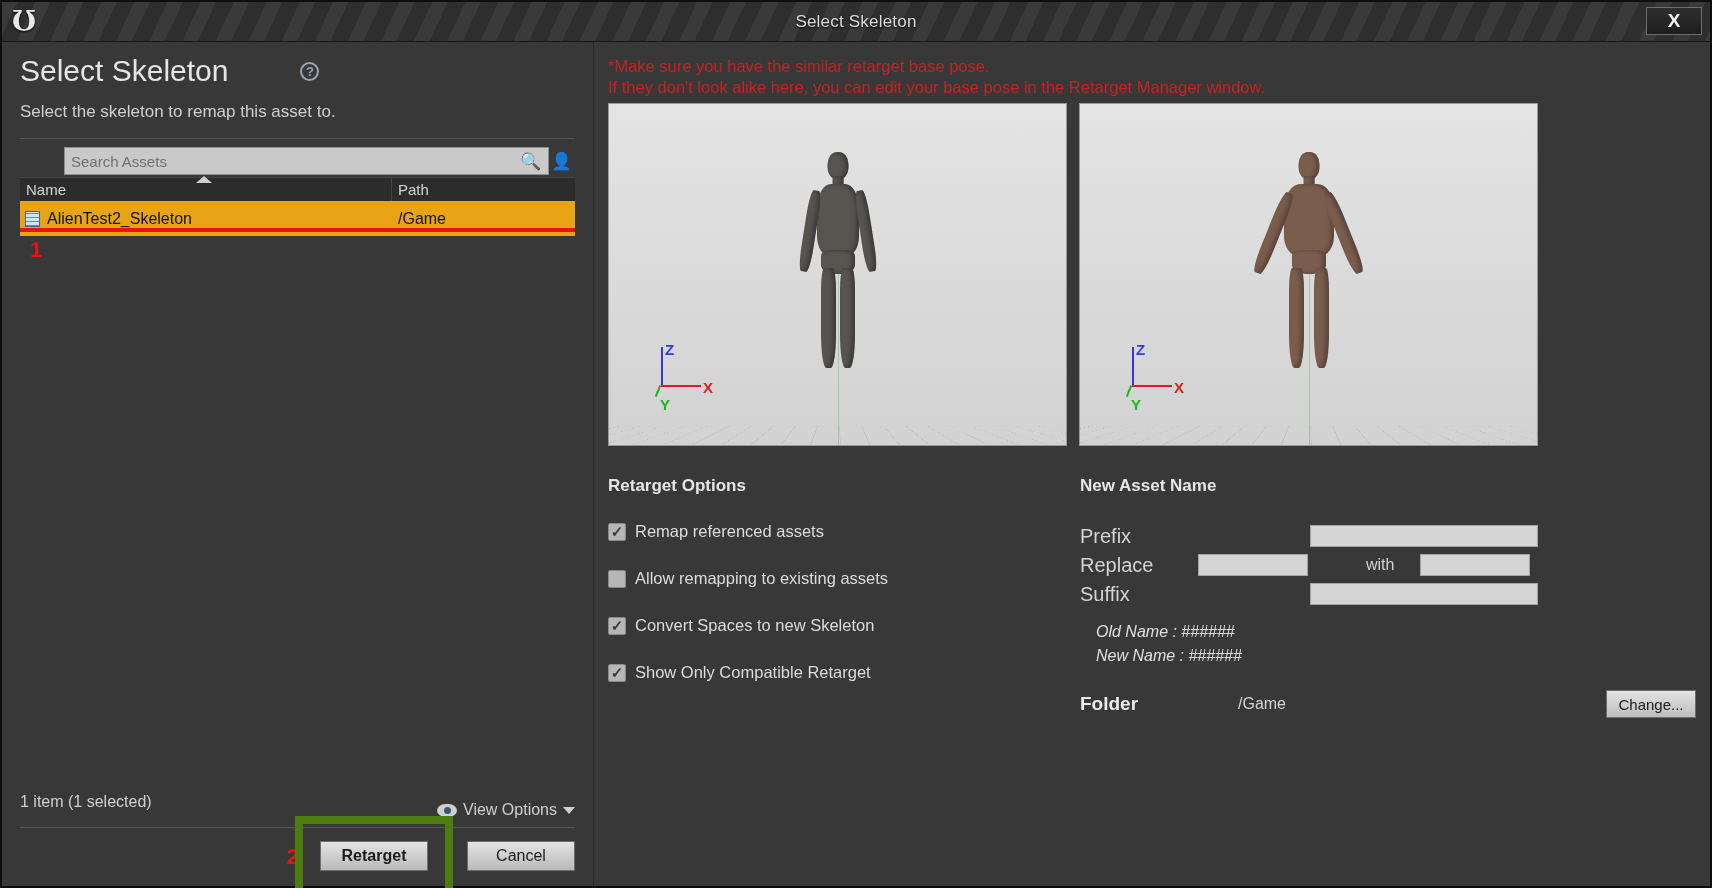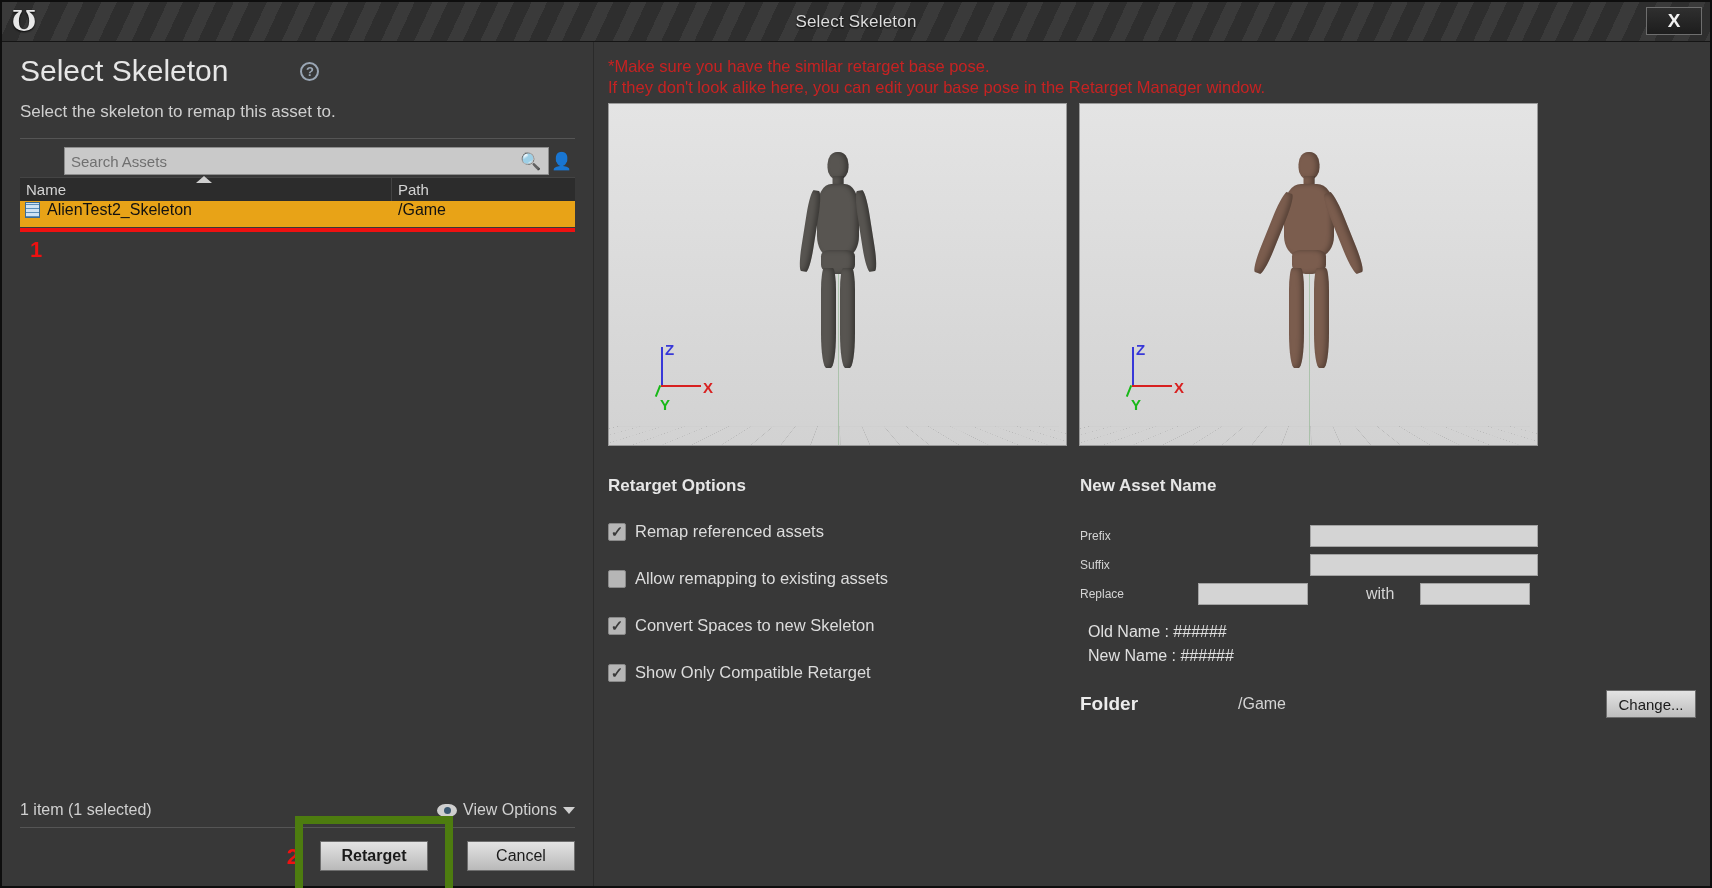--- a/index.html
+++ b/index.html
@@ -169,22 +169,22 @@
     border-bottom: 7px solid #cfcfcf;
   }
 
   .rows-wrap {
     flex: 1;
     background: #383838;
     position: relative;
     overflow: hidden;
   }
   .asset-row {
-    display: flex; align-items: flex-start;
-    height: 26px;
+    display: flex; align-items: center;
+    height: 35px;
     background: #e8a317;
     color: #111;
     font-size: 16px;
     cursor: pointer;
   }
   .asset-row .cell-name {
     width: 372px;
     display: flex; align-items: center;
     gap: 7px;
     padding-left: 5px;
@@ -208,21 +208,21 @@
   .marker-1 {
     position: absolute;
     left: 10px; top: 36px;
     color: #ee1111;
     font-size: 22px; font-weight: bold;
   }
 
   
   .left-footer {
     height: 34px;
-    display: flex; align-items: center;
+    display: flex; 
     justify-content: space-between;
     color: #d0d0d0;
     font-size: 16px;
   }
   .view-options {
     display: flex; align-items: center; gap: 6px;
     cursor: pointer;
   }
   .eye-icon {
     width: 20px; height: 13px;
@@ -431,40 +431,41 @@
   }
   .cb.off { color: transparent; }
   .cb-label { color: #dcdcdc; font-size: 16.5px; }
 
   .asset-name { flex: 1; position: relative; }
   .an-row {
     display: flex; align-items: center;
     height: 28px;
     margin-bottom: 1px;
   }
-  .an-lbl { color: #d4d4d4; font-size: 12px; width: 118px; flex: none; }
+  .an-lbl { color: #d4d4d4; font-size: 20px; width: 118px; flex: none; }
   .an-input {
     background: #d4d4d4;
     border: 1px solid #a3a3a3;
     height: 22px;
     font-family: "Liberation Sans", sans-serif;
     font-size: 14px;
     color: #222;
     padding: 0 4px;
     outline: none;
   }
   .an-input.wide { width: 228px; margin-left: 112px; }
   .an-input.small { width: 110px; }
   .with-lbl { color: #d4d4d4; font-size: 16px; margin: 0 26px 0 58px; }
   .an-input.small2 { width: 110px; }
   .names {
     margin-top: 12px;
-    margin-left: 8px;
+    margin-left: 16px;
     color: #e0e0e0;
     font-size: 16px;
+    font-style: italic;
     line-height: 24px;
   }
   .folder-row {
     display: flex; align-items: center;
     margin-top: 22px;
   }
   .folder-lbl { color: #ececec; font-size: 19px; font-weight: bold; width: 158px; }
   .folder-val { color: #d4d4d4; font-size: 16px; flex: 1; }
   .change-btn {
     min-width: 90px; height: 28px;
@@ -633,31 +634,31 @@
 
         <div class="asset-name">
           <h3>New Asset Name</h3>
 
           <div class="an-row">
             <span class="an-lbl">Prefix</span>
             <input class="an-input wide" type="text" value="" style="">
           </div>
 
           <div class="an-row">
-            <span class="an-lbl">Suffix</span>
-            <input class="an-input wide" type="text" value="" style="">
-          </div>
-
-          <div class="an-row">
             <span class="an-lbl">Replace</span>
             <input class="an-input small" type="text" value="" style="">
             <span class="with-lbl">with</span>
             <input class="an-input small2" type="text" value="" style="">
           </div>
 
+          <div class="an-row">
+            <span class="an-lbl">Suffix</span>
+            <input class="an-input wide" type="text" value="" style="">
+          </div>
+
           <div class="names">
             <div>Old Name : ######</div>
             <div>New Name : ######</div>
           </div>
 
           <div class="folder-row">
             <span class="folder-lbl">Folder</span>
             <span class="folder-val">/Game</span>
             <span class="change-btn">Change...</span>
           </div>

